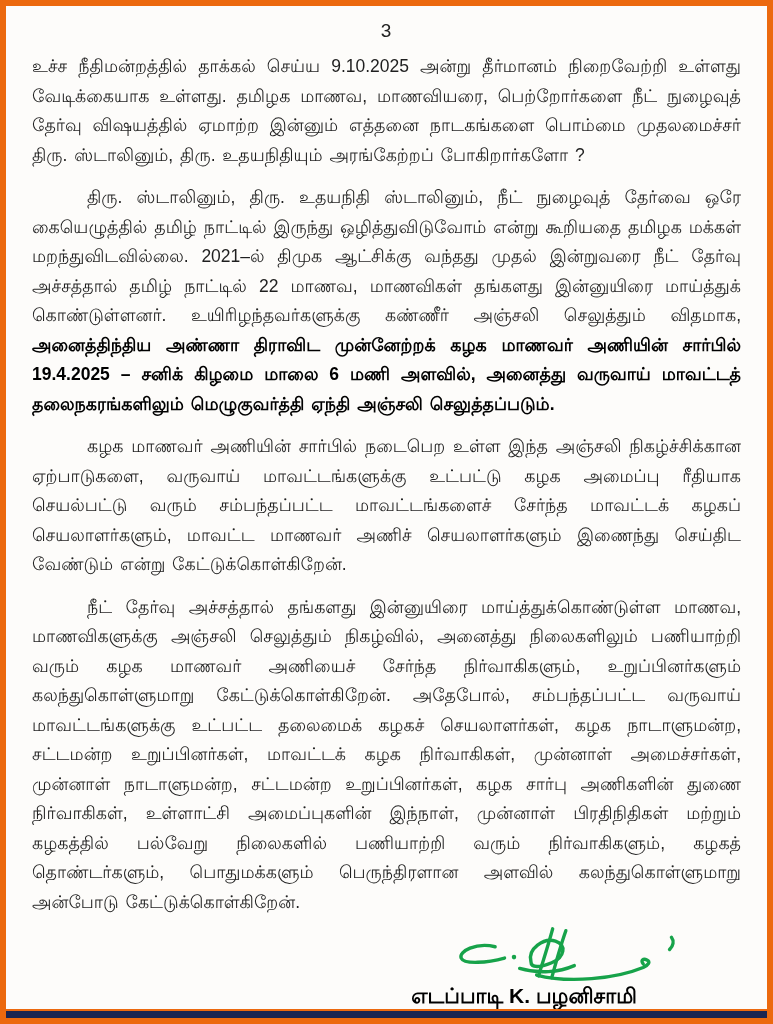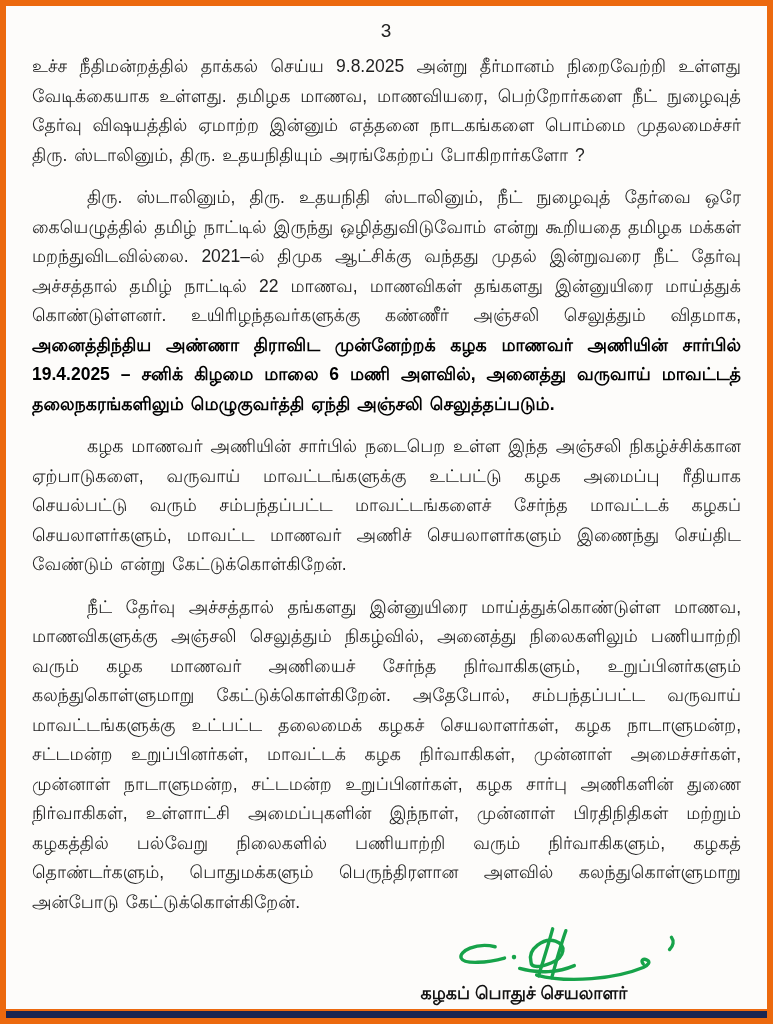--- a/index.html
+++ b/index.html
@@ -77,40 +77,41 @@
   }
 </style>
 </head>
 <body>
 
 <div class="page">
   <div class="content">
 
     <div class="page-number">3</div>
 
-    <p class="para">உச்ச நீதிமன்றத்தில் தாக்கல் செய்ய 9.8.2025 அன்று தீர்மானம் நிறைவேற்றி உள்ளது வேடிக்கையாக உள்ளது.  தமிழக மாணவ, மாணவியரை, பெற்றோர்களை நீட் நுழைவுத் தேர்வு விஷயத்தில் ஏமாற்ற இன்னும் எத்தனை நாடகங்களை பொம்மை முதலமைச்சர் திரு. ஸ்டாலினும், திரு. உதயநிதியும் அரங்கேற்றப் போகிறார்களோ ?</p>
+    <p class="para">உச்ச நீதிமன்றத்தில் தாக்கல் செய்ய 9.10.2025 அன்று தீர்மானம் நிறைவேற்றி உள்ளது வேடிக்கையாக உள்ளது.  தமிழக மாணவ, மாணவியரை, பெற்றோர்களை நீட் நுழைவுத் தேர்வு விஷயத்தில் ஏமாற்ற இன்னும் எத்தனை நாடகங்களை பொம்மை முதலமைச்சர் திரு. ஸ்டாலினும், திரு. உதயநிதியும் அரங்கேற்றப் போகிறார்களோ ?</p>
 
     <p class="para indent"><span>திரு. ஸ்டாலினும், திரு. உதயநிதி ஸ்டாலினும், நீட் நுழைவுத் தேர்வை ஒரே கையெழுத்தில் தமிழ் நாட்டில் இருந்து ஒழித்துவிடுவோம் என்று கூறியதை தமிழக மக்கள் மறந்துவிடவில்லை.  2021–ல் திமுக ஆட்சிக்கு வந்தது முதல் இன்றுவரை நீட் தேர்வு அச்சத்தால் தமிழ் நாட்டில் 22 மாணவ, மாணவிகள் தங்களது இன்னுயிரை மாய்த்துக் கொண்டுள்ளனர்.  உயிரிழந்தவர்களுக்கு கண்ணீர் அஞ்சலி செலுத்தும் விதமாக, </span><span class="bold-run">அனைத்திந்திய அண்ணா திராவிட முன்னேற்றக் கழக மாணவர் அணியின் சார்பில் 19.4.2025 – சனிக் கிழமை மாலை 6 மணி அளவில்,  அனைத்து வருவாய் மாவட்டத் தலைநகரங்களிலும் மெழுகுவர்த்தி ஏந்தி அஞ்சலி செலுத்தப்படும்.</span></p>
 
     <p class="para indent">கழக மாணவர் அணியின் சார்பில் நடைபெற உள்ள இந்த அஞ்சலி நிகழ்ச்சிக்கான ஏற்பாடுகளை, வருவாய் மாவட்டங்களுக்கு உட்பட்டு கழக அமைப்பு ரீதியாக செயல்பட்டு வரும் சம்பந்தப்பட்ட மாவட்டங்களைச் சேர்ந்த மாவட்டக் கழகப் செயலாளர்களும், மாவட்ட மாணவர் அணிச் செயலாளர்களும் இணைந்து செய்திட வேண்டும் என்று கேட்டுக்கொள்கிறேன்.</p>
 
     <p class="para indent">நீட் தேர்வு அச்சத்தால் தங்களது இன்னுயிரை மாய்த்துக்கொண்டுள்ள மாணவ, மாணவிகளுக்கு அஞ்சலி செலுத்தும் நிகழ்வில், அனைத்து நிலைகளிலும் பணியாற்றி வரும் கழக மாணவர் அணியைச் சேர்ந்த நிர்வாகிகளும், உறுப்பினர்களும் கலந்துகொள்ளுமாறு கேட்டுக்கொள்கிறேன்.  அதேபோல், சம்பந்தப்பட்ட வருவாய் மாவட்டங்களுக்கு உட்பட்ட தலைமைக் கழகச் செயலாளர்கள், கழக நாடாளுமன்ற, சட்டமன்ற உறுப்பினர்கள், மாவட்டக் கழக நிர்வாகிகள், முன்னாள் அமைச்சர்கள், முன்னாள் நாடாளுமன்ற, சட்டமன்ற உறுப்பினர்கள், கழக சார்பு அணிகளின் துணை நிர்வாகிகள், உள்ளாட்சி அமைப்புகளின் இந்நாள், முன்னாள் பிரதிநிதிகள் மற்றும் கழகத்தில் பல்வேறு நிலைகளில் பணியாற்றி வரும் நிர்வாகிகளும், கழகத் தொண்டர்களும், பொதுமக்களும் பெருந்திரளான அளவில் கலந்துகொள்ளுமாறு அன்போடு கேட்டுக்கொள்கிறேன்.</p>
 
     <div class="sign-block">
       <svg class="signature-svg" viewBox="0 0 250 70" xmlns="http://www.w3.org/2000/svg">
         <g fill="none" stroke="#17a34a" stroke-width="3.6" stroke-linecap="round">
           <path d="M44,22 C24,17 5,27 8,34 C11,41 36,39 54,34"></path>
           <circle cx="64" cy="33" r="2.4" fill="#17a34a" stroke="none"></circle>
           <path d="M82,38 C78,24 96,12 108,16 C120,20 118,33 104,39 C92,44 82,45 82,38 Z"></path>
           <path d="M105,3 C101,18 94,40 90,53"></path>
           <path d="M119,5 C113,22 107,44 104,55"></path>
           <path d="M70,45 C90,51 112,49 128,42"></path>
           <path d="M88,52 C122,61 172,56 201,44 C207,41 209,38 205,36 C201,34 198,37 201,40"></path>
           <path d="M231,12 C234,16 233,21 229,25"></path>
         </g>
       </svg>
+      <p class="sign-name">எடப்பாடி K. பழனிசாமி</p>
       <p class="sign-title">கழகப் பொதுச் செயலாளர்</p>
 
     </div>
   </div>
 
   <div class="bottom-band"></div>
 </div>
 
 </body></html>

